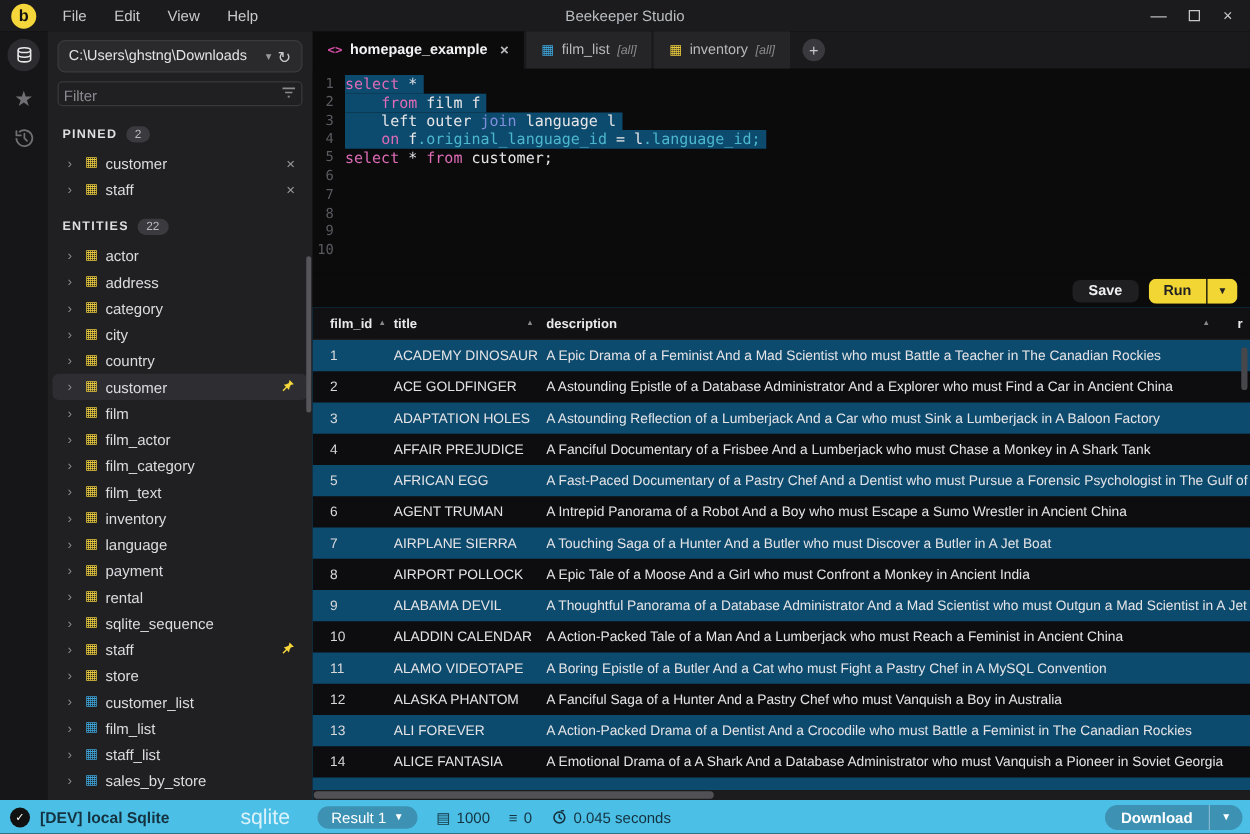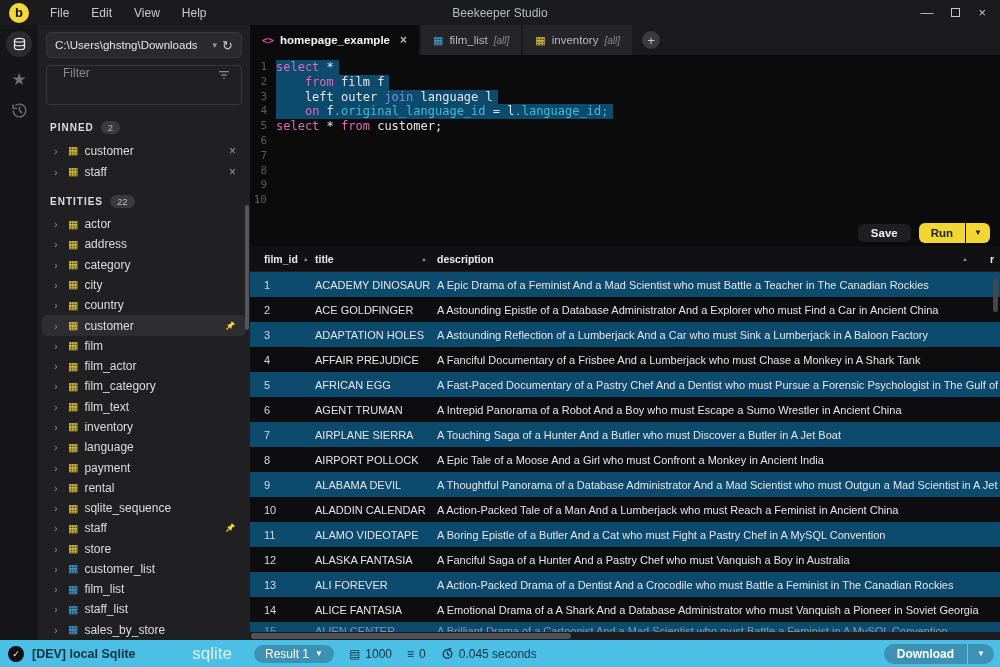--- a/index.html
+++ b/index.html
@@ -28,22 +28,22 @@
   .rail-star { color:#6f6f74; font-size:17px; line-height:1; }
   .rail svg { display:block; }
 
   
   .sidebar { width:212px; background:#202023; flex:none; position:relative; display:flex; flex-direction:column; overflow:hidden; }
   .conn-row { margin:7px 8px 4px 8px; height:26px; border:1px solid #3a3a3e; background:#2a2a2d; border-radius:6px;
     display:flex; align-items:center; padding:0 8px; gap:5px; }
   .conn-path { flex:1; font-size:11.5px; color:#e3e3e6; white-space:nowrap; overflow:hidden; }
   .conn-caret { color:#9a9a9e; font-size:9px; }
   .conn-refresh { color:#c9c9cc; font-size:13px; line-height:1; }
-  .filter-row { margin:3px 8px; height:40px; border:1px solid #38383c; border-radius:4px;
-    display:flex; align-items:flex-start; padding:0 16px; }
+  .filter-row { margin:3px 8px; height:20px; border:1px solid #38383c; border-radius:4px;
+    display:flex; align-items:flex-end; padding:0 4px; }
   .filter-input { flex:1; background:transparent; border:none; outline:none; color:#cfcfd2; font-size:12px;
     font-family:"Liberation Sans", sans-serif; }
   .filter-input::placeholder { color:#8a8a90; }
   .sec-head { display:flex; align-items:center; gap:7px; padding:13px 10px 6px 12px; }
   .sec-title { font-size:10px; font-weight:bold; letter-spacing:1px; color:#dededf; }
   .badge { background:#3a3a3f; color:#b9b9bd; font-size:9.5px; border-radius:8px; padding:1px 7px; }
   .tree { display:flex; flex-direction:column; }
   .titem { height:21px; display:flex; align-items:center; gap:6px; padding:0 8px 0 12px; margin:0 4px; border-radius:5px; }
   .titem.selected { background:#2e2e32; }
   .chev { color:#8a8a8e; font-size:11px; width:8px; flex:none; }
@@ -462,37 +462,32 @@
               <div class="ctitle">ALADDIN CALENDAR</div>
               <div class="cdesc">A Action-Packed Tale of a Man And a Lumberjack who must Reach a Feminist in Ancient China</div>
             </div>
             <div class="grow">
               <div class="cid">11</div>
               <div class="ctitle">ALAMO VIDEOTAPE</div>
               <div class="cdesc">A Boring Epistle of a Butler And a Cat who must Fight a Pastry Chef in A MySQL Convention</div>
             </div>
             <div class="grow">
               <div class="cid">12</div>
-              <div class="ctitle">ALASKA FANTASIA</div>
+              <div class="ctitle">ALASKA PHANTOM</div>
               <div class="cdesc">A Fanciful Saga of a Hunter And a Pastry Chef who must Vanquish a Boy in Australia</div>
             </div>
             <div class="grow">
               <div class="cid">13</div>
               <div class="ctitle">ALI FOREVER</div>
               <div class="cdesc">A Action-Packed Drama of a Dentist And a Crocodile who must Battle a Feminist in The Canadian Rockies</div>
             </div>
             <div class="grow">
               <div class="cid">14</div>
               <div class="ctitle">ALICE FANTASIA</div>
               <div class="cdesc">A Emotional Drama of a A Shark And a Database Administrator who must Vanquish a Pioneer in Soviet Georgia</div>
-            </div>
-            <div class="grow partial">
-              <div class="cid">15</div>
-              <div class="ctitle">ALIEN CENTER</div>
-              <div class="cdesc">A Brilliant Drama of a Cartoonist And a Mad Scientist who must Battle a Feminist in A MySQL Convention</div>
             </div>
           </div>
         <div class="vthumb" style="top:32px;"></div>
         <div class="hscroll">
           <div class="hthumb"></div>
         </div>
       </div>
     </div>
   </div>
 

